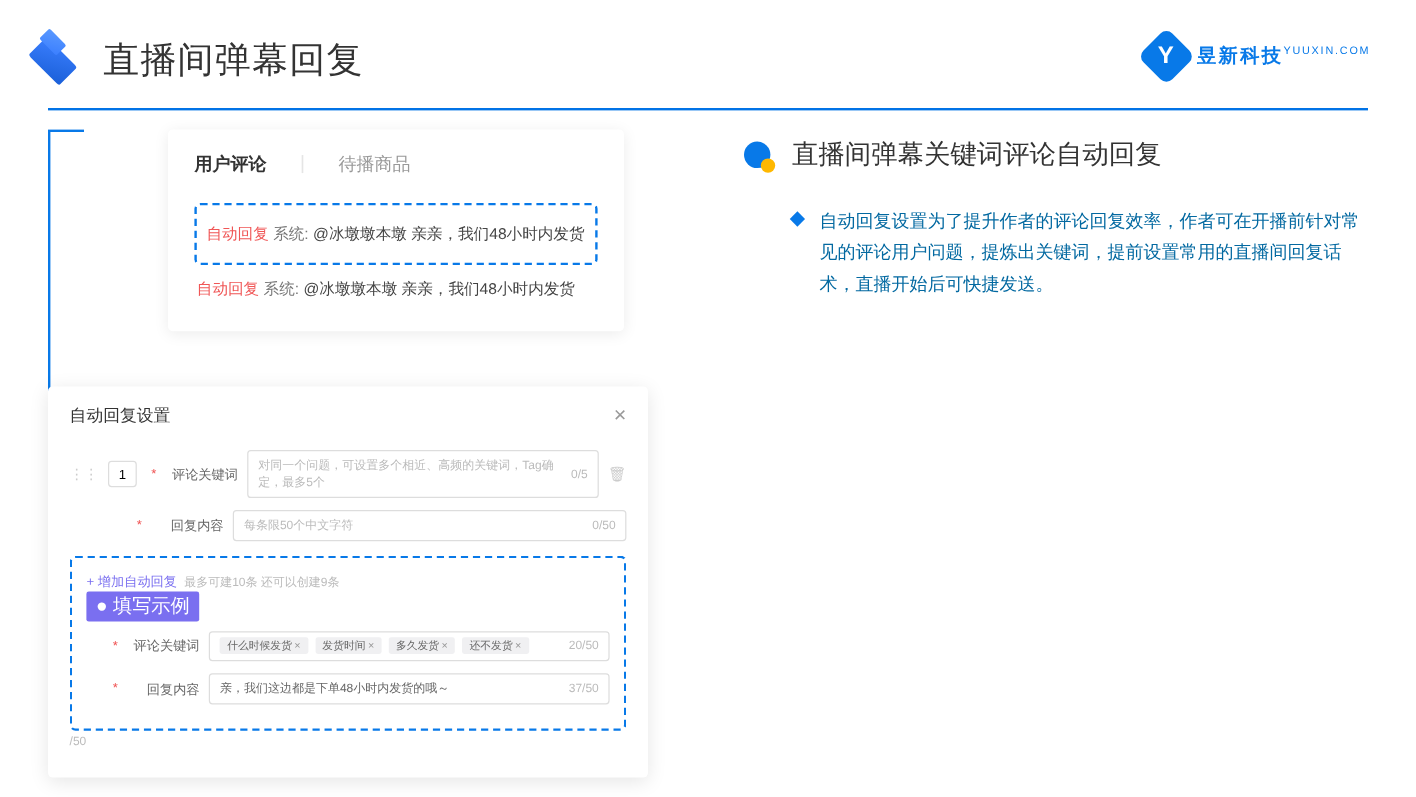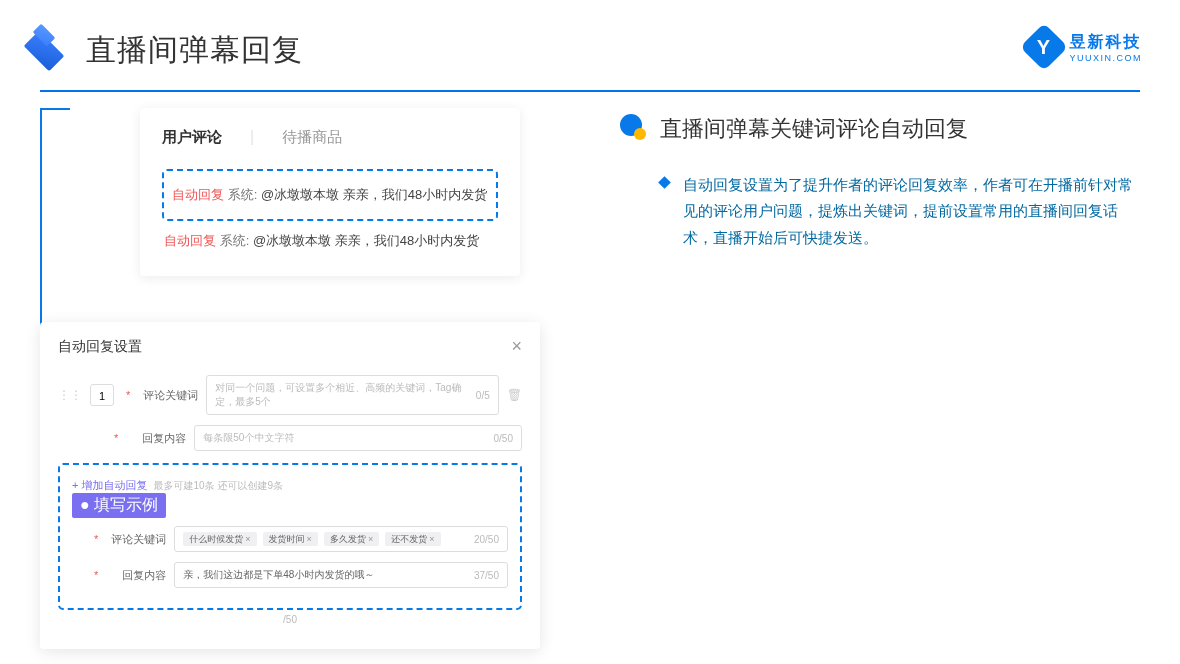--- a/index.html
+++ b/index.html
@@ -5,21 +5,21 @@
 *{margin:0;padding:0;box-sizing:border-box;font-family:"Microsoft YaHei","PingFang SC",sans-serif}
 body{width:1180px;height:664px;background:#fff;position:relative;overflow:hidden}
 .header{display:flex;align-items:center;padding:28px 24px 18px}
 .logo-icon{width:44px;height:44px;position:relative;margin-right:18px}
 .logo-cube{width:36px;height:36px;background:linear-gradient(135deg,#3b7fff,#1a5fd8);transform:rotate(45deg)scaleY(.6);position:absolute;top:5px;left:2px;border-radius:3px}
 .logo-cube2{width:20px;height:20px;background:linear-gradient(135deg,#5a99ff,#3b7fff);transform:rotate(45deg)scaleY(.6);position:absolute;top:-3px;left:10px;border-radius:2px}
 .title{font-size:30px;color:#333;font-weight:500;letter-spacing:1px}
 .brand{position:absolute;right:38px;top:30px;display:flex;align-items:center}
 .brand-icon{width:34px;height:34px;background:#0879e8;border-radius:7px;transform:rotate(45deg);display:flex;align-items:center;justify-content:center;margin-right:8px}
 .brand-icon span{color:#fff;font-weight:bold;font-size:20px;transform:rotate(-45deg)}
-.brand-text{display:flex;flex-direction:column}
+.brand-text{display:flex;}
 .brand-name{color:#0879e8;font-size:16px;font-weight:bold;letter-spacing:2px}
 .brand-url{color:#0879e8;font-size:9px;letter-spacing:1.5px}
 .divider{height:2px;background:#0173e6;margin:0 40px}
 .content{display:flex;padding:16px 40px 0}
 .left{position:relative;width:510px;height:490px}
 .card1{position:absolute;left:100px;top:0;width:380px;background:#fff;box-shadow:0 2px 12px rgba(0,0,0,.08);border-radius:4px;padding:20px 22px}
 .tabs{display:flex;gap:28px;margin-bottom:18px}
 .tab{font-size:15px;color:#999;padding-bottom:4px}
 .tab.active{color:#333;font-weight:600}
 .tab-div{color:#e5e5e5}
@@ -43,21 +43,21 @@
 .dashed-section{border:2.5px dashed #0879e8;border-radius:5px;padding:10px 12px;margin-top:12px}
 .add-link{color:#7a6ff0;font-size:11px;margin-bottom:20px}
 .hint{color:#bbb;font-size:10px;margin-left:6px}
 .badge{background:#7a6ff0;color:#fff;font-size:16px;padding:2px 8px;border-radius:2px;display:inline-block;margin-bottom:8px}
 .tag-chip{background:#f0f0f2;color:#666;font-size:9px;padding:2px 6px;border-radius:2px;margin-right:3px}
 .tag-x{color:#999;margin-left:2px}
 .conn1{left:480px;top:62px;width:30px;height:2px;border:none;border-top:2px solid #0879e8}
 .conn2{left:508px;top:62px;width:2px;height:375px;border:none;border-right:2px solid #0879e8}
 .conn3{left:479px;top:435px;width:30px;height:2px;border:none;border-top:2px solid #0879e8}
 .right{flex:1;padding-left:70px;padding-top:6px}
-.section-title-row{display:flex;align-items:flex-start;margin-bottom:28px}
+.section-title-row{display:flex;align-items:flex-end;margin-bottom:28px}
 .bullet-icon{width:26px;height:26px;position:relative;margin-right:14px}
 .bi-blue{width:22px;height:22px;background:#0879e8;border-radius:50%;position:absolute}
 .bi-yellow{width:12px;height:12px;background:#ffb800;border-radius:50%;position:absolute;left:14px;top:14px}
 .section-title{font-size:22px;color:#333;font-weight:500}
 .bullet-item{display:flex;margin-bottom:26px;padding-left:40px}
 .diamond{width:9px;height:9px;background:#0879e8;transform:rotate(45deg);margin-right:14px;margin-top:6px;flex-shrink:0}
 .bullet-text{font-size:15px;color:#0369a1;line-height:1.75}
 </style>
 </head>
 <body>
@@ -137,21 +137,21 @@
         </div>
         <div class="field-row" style="padding-left:18px">
           <span class="req">*</span>
           <span class="label">回复内容</span>
           <div class="input-box">
             <span style="color:#666;font-size:10px">亲，我们这边都是下单48小时内发货的哦～</span>
             <span class="counter">37/50</span>
           </div>
         </div>
       </div>
-      <div style="text-align:center;font-size:10px;color:#bbb;margin-top:4px">/50</div>
+      <div style="text-align:left;font-size:10px;color:#bbb;margin-top:4px">/50</div>
     </div>
     <div class="conn1"></div>
     <div class="conn2"></div>
     <div class="conn3"></div>
   </div>
 
   <div class="right">
     <div class="section-title-row">
       <div class="bullet-icon">
         <div class="bi-blue"></div>

